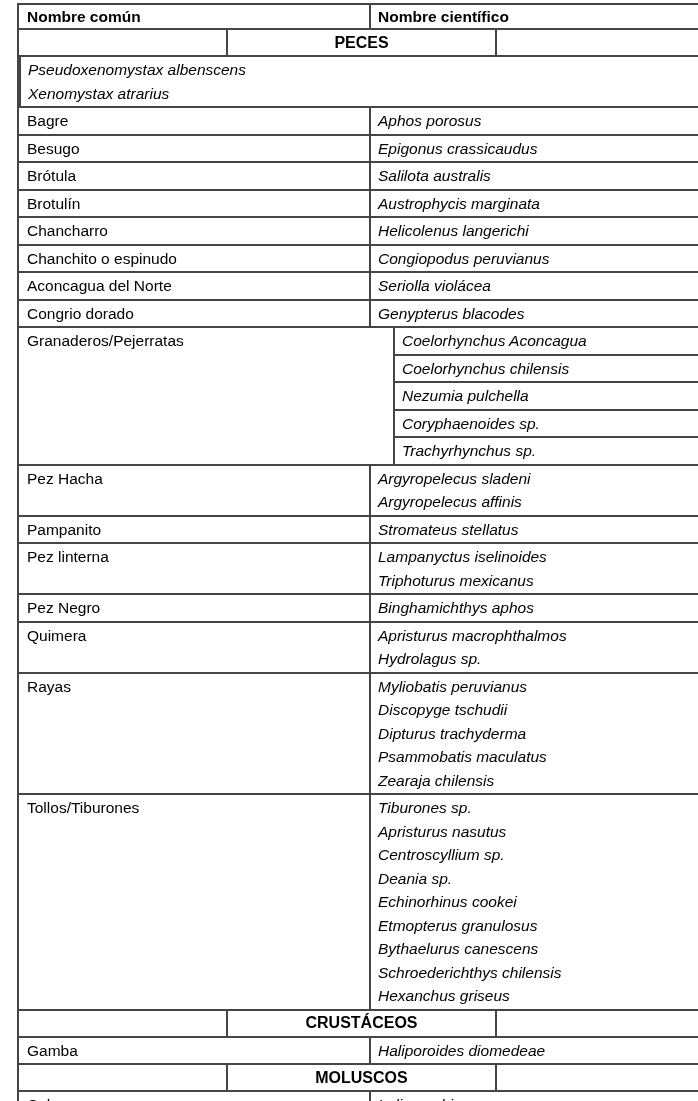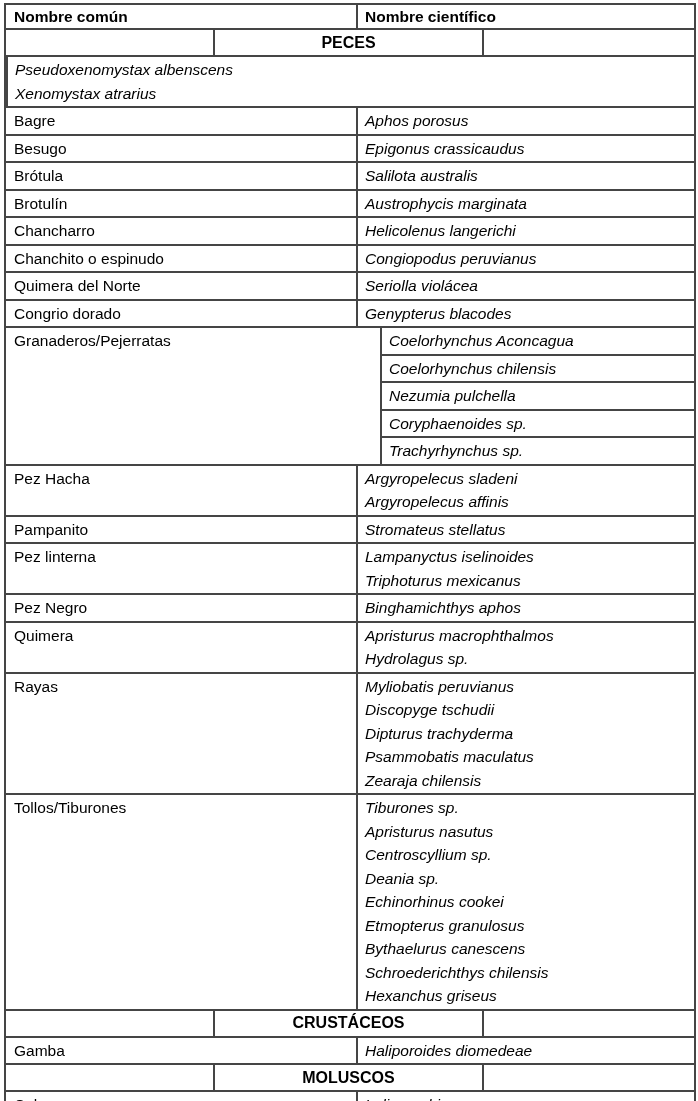--- a/index.html
+++ b/index.html
@@ -7,21 +7,21 @@
     --txt:#000000;
     --bg:#ffffff;
   }
   *{box-sizing:border-box;margin:0;padding:0;}
   html,body{background:var(--bg);}
   body{
     font-family:"Liberation Sans","DejaVu Sans",sans-serif;
     color:var(--txt);
     width:698px;height:1101px;overflow:hidden;
   }
-  .page{width:698px;height:1101px;background:var(--bg);padding:3px 3px 0 4px;}
+  .page{width:698px;height:1101px;background:var(--bg);padding:3px 3px 0 17px;}
   .table{
     width:692px;
     border:2px solid var(--bc);
     background:var(--bg);
   }
   .row{display:flex;border-bottom:2px solid var(--bc);align-items:stretch;}
   #table-body > :last-child{border-bottom:none;}
   .cell{
     font-size:15.5px;line-height:23.5px;
     padding:1px 6px 1px 8px;
@@ -94,21 +94,21 @@
             <div class="sci-line">Helicolenus langerichi</div>
           </div>
         </div>
         <div class="row">
           <div class="cell left">Chanchito o espinudo</div>
           <div class="cell right">
             <div class="sci-line">Congiopodus peruvianus</div>
           </div>
         </div>
         <div class="row">
-          <div class="cell left">Quimera del Norte</div>
+          <div class="cell left">Aconcagua del Norte</div>
           <div class="cell right">
             <div class="sci-line">Seriolla violácea</div>
           </div>
         </div>
         <div class="row">
           <div class="cell left">Congrio dorado</div>
           <div class="cell right">
             <div class="sci-line">Genypterus blacodes</div>
           </div>
         </div>

